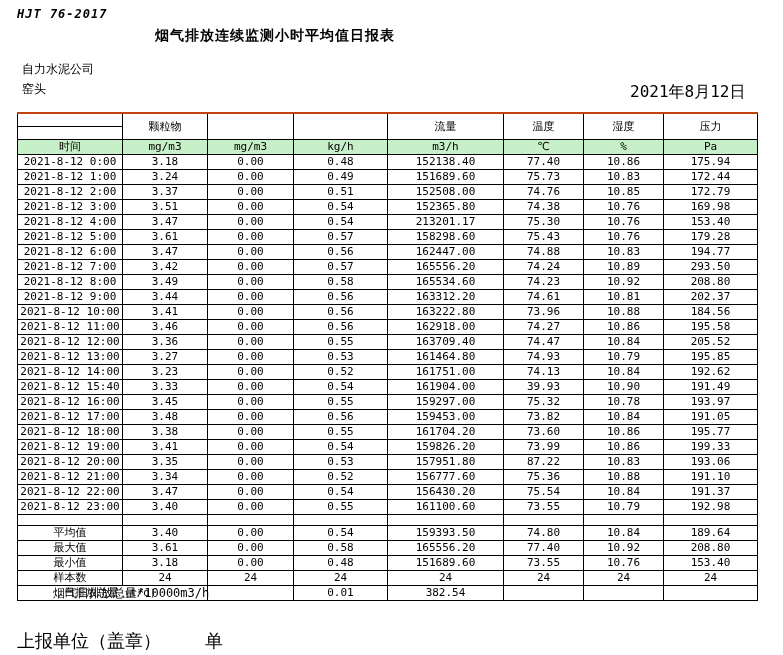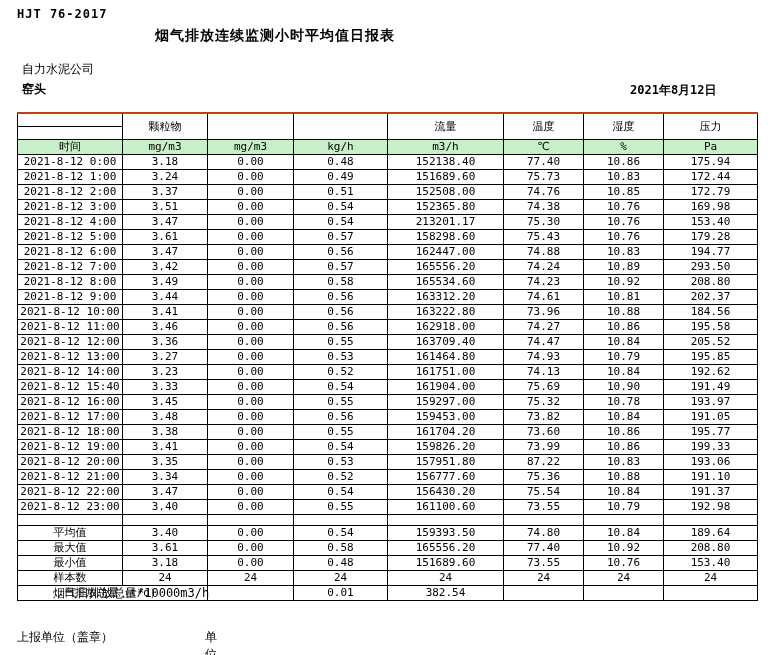--- a/index.html
+++ b/index.html
@@ -1,42 +1,42 @@
 <!DOCTYPE html>
 <html><head>
 <meta charset="utf-8">
 <style>
   html,body{margin:0;padding:0;}
   body{
     width:783px;height:655px;background:#ffffff;color:#000;
     font-family:"DejaVu Sans Mono","DejaVu Sans","Liberation Sans",monospace,sans-serif;
     position:relative;overflow:hidden;
   }
-  .std{position:absolute;left:17px;top:7px;font-size:12px;font-weight:bold;letter-spacing:1px;}
+  .std{position:absolute;left:17px;top:7px;font-size:12px;font-weight:bold;letter-spacing:1px;font-style:italic;}
   .title{position:absolute;left:155px;top:27px;font-size:14px;font-weight:bold;letter-spacing:1px;font-family:Liberation Serif, serif;}
   .company{position:absolute;left:22px;top:61px;font-size:12px;font-weight:normal;}
-  .loc{position:absolute;left:22px;top:81px;font-size:12px;font-weight:bold;}
-  .date{position:absolute;left:630px;top:82px;font-size:12px;font-weight:bold;}
+  .loc{position:absolute;left:22px;top:81px;font-size:12px;font-weight:normal;}
+  .date{position:absolute;left:630px;top:82px;font-size:16px;}
   table.report{
     position:absolute;left:17px;top:112px;width:740px;
     border-collapse:collapse;table-layout:fixed;
     border-top:2px solid #c2410c;
     font-size:11px;
   }
   table.report td{
     border:1px solid #000;text-align:center;vertical-align:middle;
     padding:0;height:14px;line-height:14px;
     white-space:nowrap;overflow:hidden;
   }
   tr.hrow td{height:12px;line-height:12px;}
   tr.units td{background:var(--green,#c8f0c8);}
   tr.blankrow td{height:10px;line-height:10px;}
   td.label-left{text-align:left;padding-left:2px;}
   .footer1{position:absolute;left:17px;top:585px;font-size:12px;margin-left:36px;}
-  .footer2{position:absolute;left:17px;top:629px;font-size:12px;}
+  .footer2{position:absolute;left:17px;top:629px;font-size:18px;}
   .footer2 .unit2{position:absolute;left:188px;top:0;}
 </style>
 </head>
 <body style="--green: #c8f0c8;">
 
 <div class="std">HJT  76-2017</div>
 <div class="title">烟气排放连续监测小时平均值日报表</div>
 <div class="company">自力水泥公司</div>
 <div class="loc">窑头</div>
 <div class="date">2021年8月12日</div>
@@ -227,21 +227,21 @@
         <td>74.13</td>
         <td>10.84</td>
         <td>192.62</td>
       </tr>
       <tr>
         <td>2021-8-12 15:40</td>
         <td>3.33</td>
         <td>0.00</td>
         <td>0.54</td>
         <td>161904.00</td>
-        <td>75.69</td>
+        <td>39.93</td>
         <td>10.90</td>
         <td>191.49</td>
       </tr>
       <tr>
         <td>2021-8-12 16:00</td>
         <td>3.45</td>
         <td>0.00</td>
         <td>0.55</td>
         <td>159297.00</td>
         <td>75.32</td>

